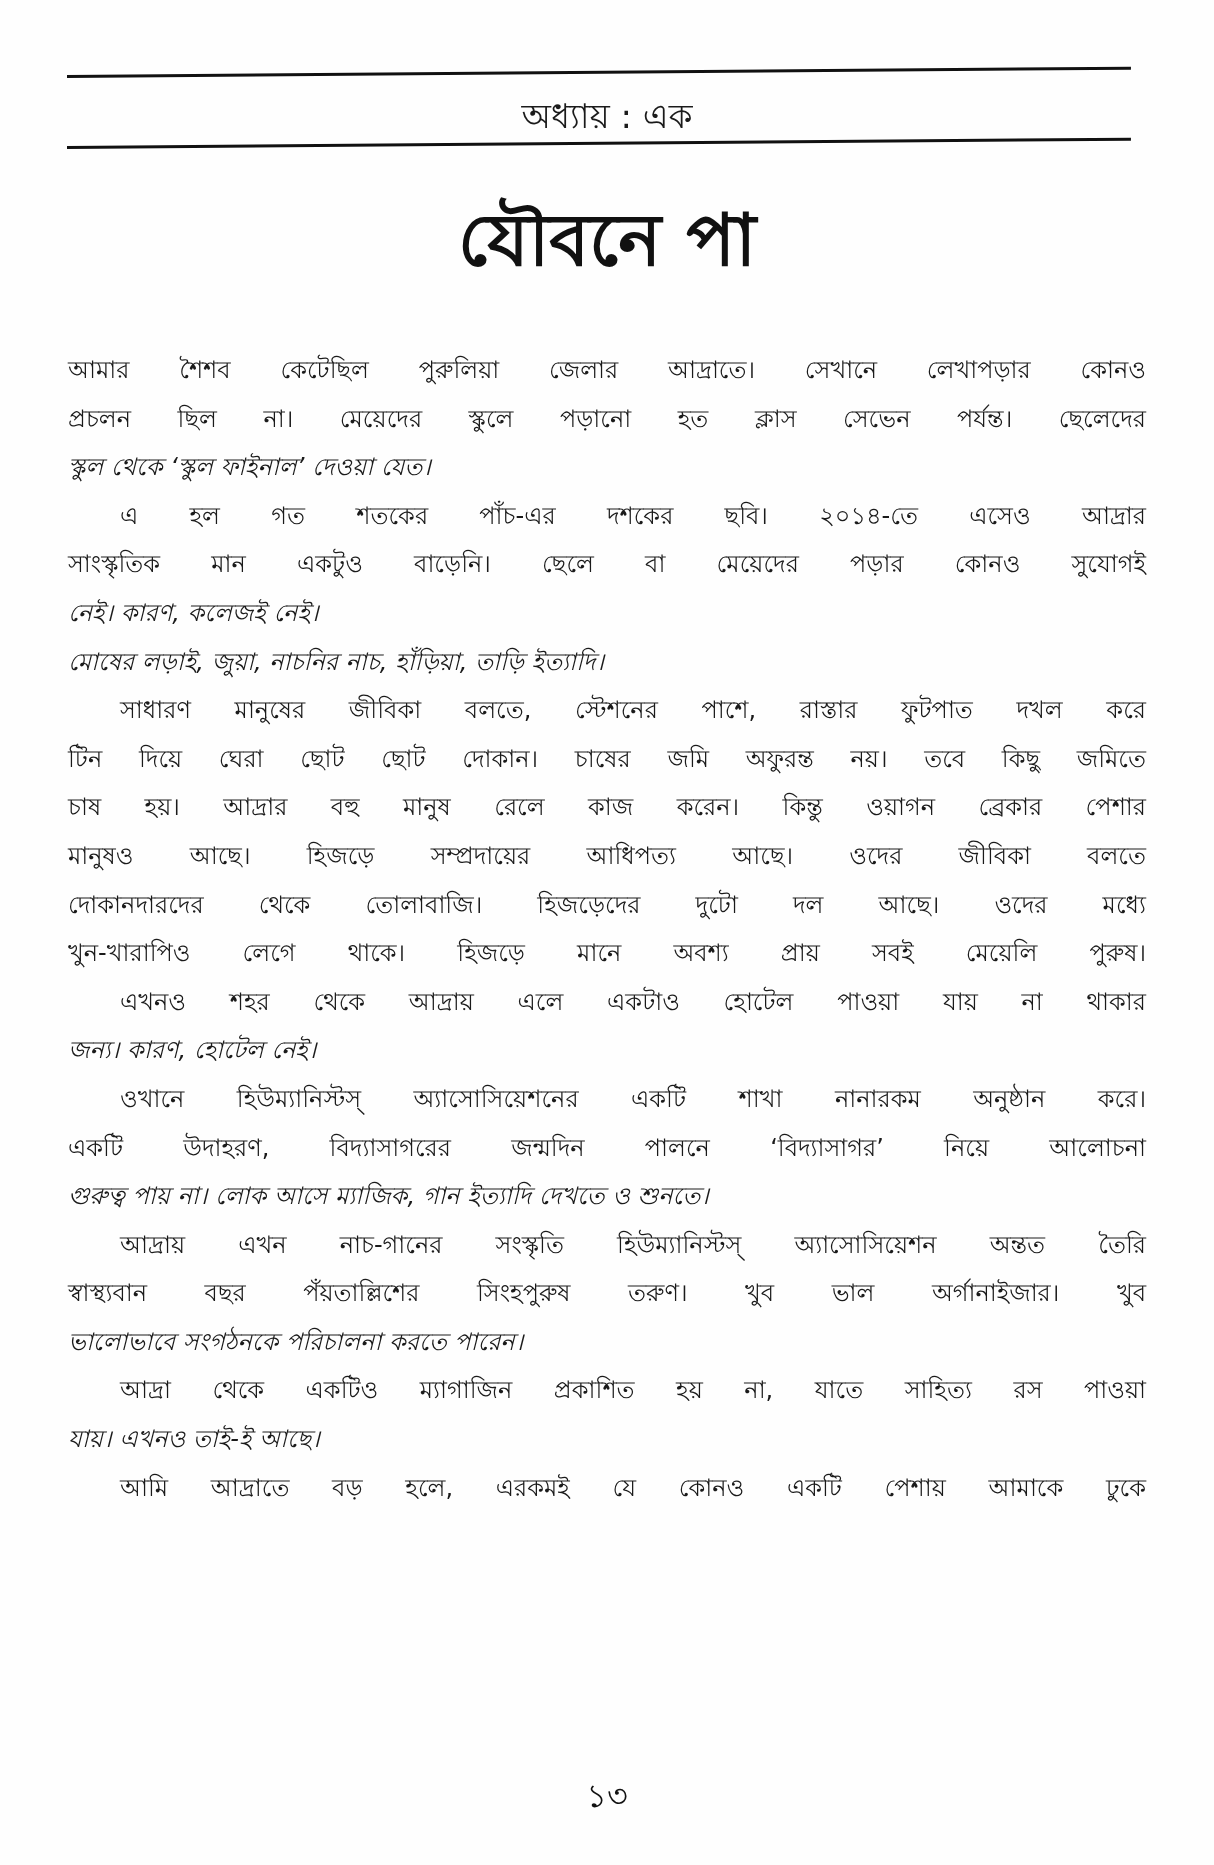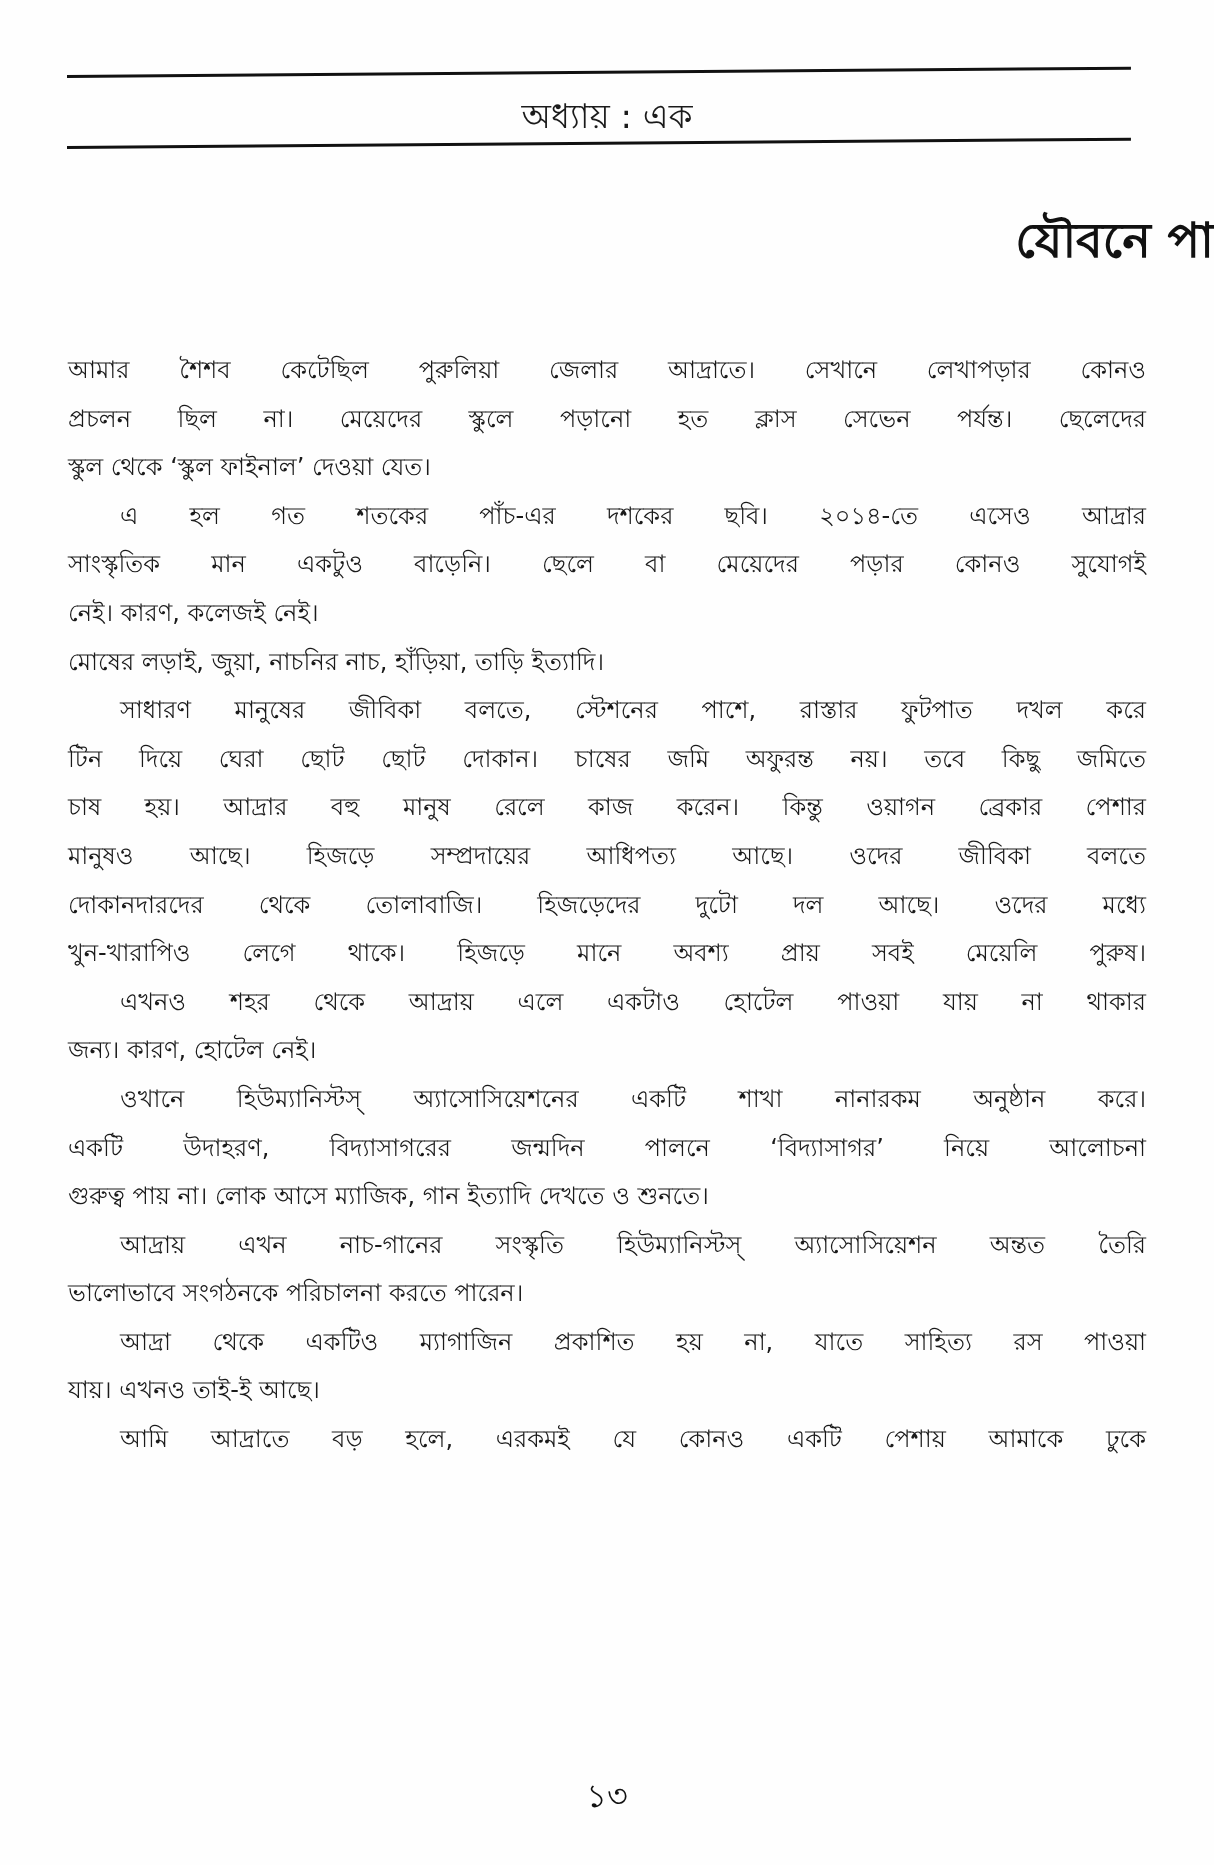--- a/index.html
+++ b/index.html
@@ -39,43 +39,43 @@
     text-align: center;
     font-size: 34px;
     line-height: 44px;
     color: #1a1a1a;
   }
   .chapter-title {
     position: absolute;
     left: 0;
     width: 1214px;
     top: 200px;
-    text-align: right;
-    font-size: 48px;
+    text-align: center;
+    font-size: 72px;
     font-weight: bold;
     line-height: 80px;
     color: #111;
   }
   .body-text {
     position: absolute;
     left: 68px;
     width: 1078px;
     top: 346px;
   }
   .line {
     height: 48.6px;
     font-size: 24px;
     line-height: 48.6px;
     white-space: nowrap;
     text-align: justify;
     text-align-last: justify;
     color: #1a1a1a;
   }
   .line.indent { padding-left: 52px; }
-  .line.last { text-align-last: left; }
+  .line.last { text-align-last: left; font-style: italic; }
   .page-number {
     position: absolute;
     left: 0;
     width: 1214px;
     top: 1776px;
     text-align: center;
     font-size: 32px;
     line-height: 40px;
     color: #111;
   }
@@ -124,20 +124,21 @@
     </div>
 
     <div>
       <div class="line indent">ওখানে হিউম্যানিস্টস্ অ্যাসোসিয়েশনের একটি শাখা নানারকম অনুষ্ঠান করে।</div>
       <div class="line">একটি উদাহরণ, বিদ্যাসাগরের জন্মদিন পালনে ‘বিদ্যাসাগর’ নিয়ে আলোচনা</div>
       <div class="line last">গুরুত্ব পায় না। লোক আসে ম্যাজিক, গান ইত্যাদি দেখতে ও শুনতে।</div>
     </div>
 
     <div>
       <div class="line indent">আদ্রায় এখন নাচ-গানের সংস্কৃতি হিউম্যানিস্টস্ অ্যাসোসিয়েশন অন্তত তৈরি</div>
+      <div class="line">স্বাস্থ্যবান বছর পঁয়তাল্লিশের সিংহপুরুষ তরুণ। খুব ভাল অর্গানাইজার। খুব</div>
       <div class="line last">ভালোভাবে সংগঠনকে পরিচালনা করতে পারেন।</div>
     </div>
 
     <div>
       <div class="line indent">আদ্রা থেকে একটিও ম্যাগাজিন প্রকাশিত হয় না, যাতে সাহিত্য রস পাওয়া</div>
       <div class="line last">যায়। এখনও তাই-ই আছে।</div>
     </div>
 
     <div>
       <div class="line indent">আমি আদ্রাতে বড় হলে, এরকমই যে কোনও একটি পেশায় আমাকে ঢুকে</div>

